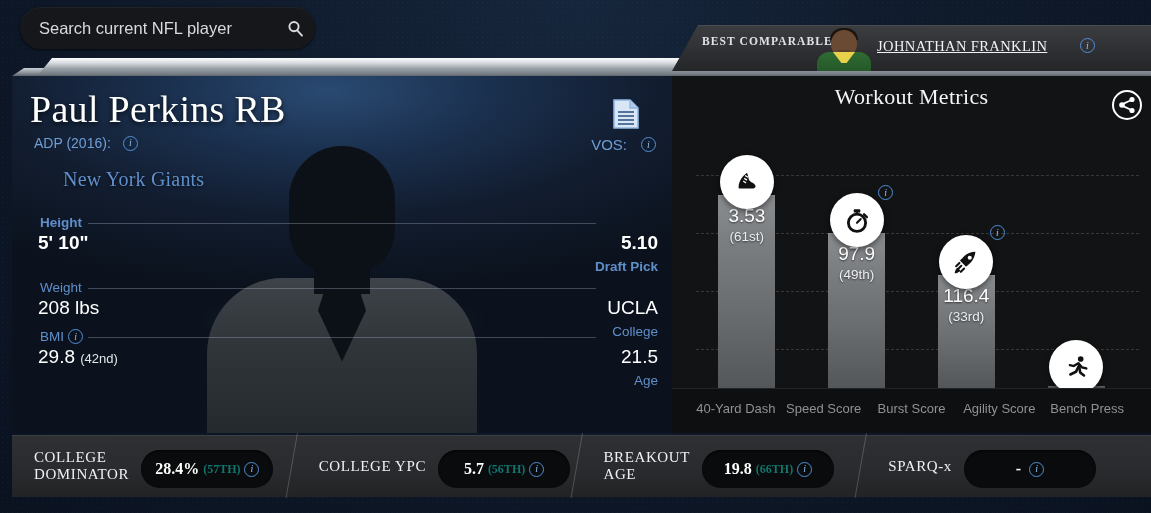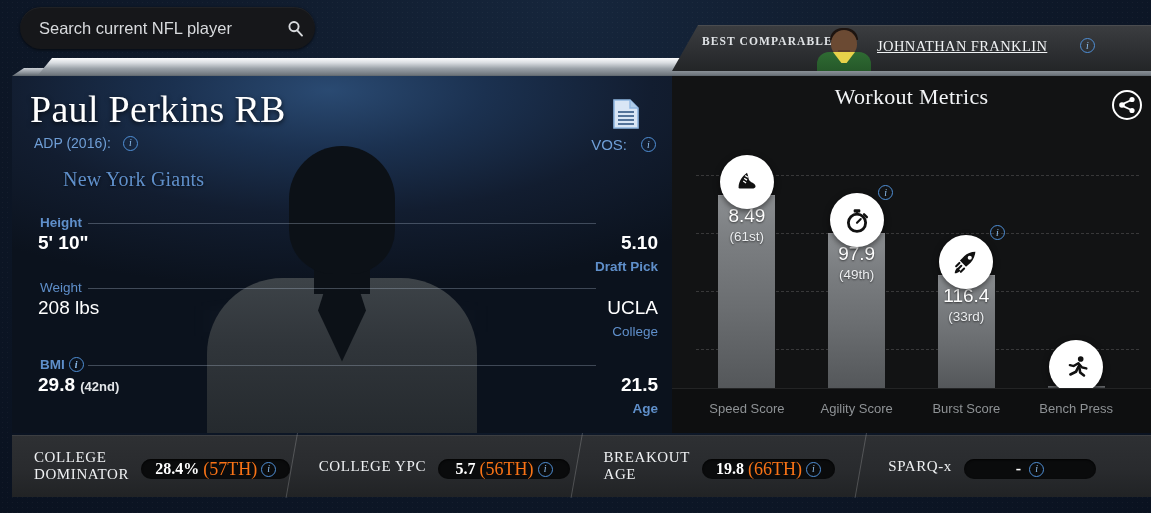--- a/index.html
+++ b/index.html
@@ -268,28 +268,28 @@
   }
   .bcell + .bcell::before{
     content:""; position:absolute; left:0px; top:-2px; width:1px; height:66px;
     background:rgba(255,255,255,.20); transform:rotate(10deg); transform-origin:top;
   }
   .bcell-label{
     color:#eef0f2; font-size:15px; line-height:17px; letter-spacing:.6px;
     font-family:"Liberation Serif", serif; white-space:pre-line;
   }
   .pill{
-    background:#0a0b0c; border-radius:19px; height:20px; min-width:132px;
+    background:#0a0b0c; border-radius:19px; height:38px; min-width:132px;
     display:flex; align-items:center; justify-content:center; gap:4px;
     padding:0 14px; cursor:pointer;
     box-shadow:inset 0 1px 2px rgba(0,0,0,.8);
     margin-top:6px;
   }
   .pill-val{ color:#ffffff; font-size:16px; font-family:"Liberation Serif", serif; font-weight:bold;}
-  .pill-rank{ color:#f97316; font-size:18px; font-family:"Liberation Serif", serif; }
+  .pill-rank{ color:#0f766e; font-size:12px; font-family:"Liberation Serif", serif;font-weight:bold; }
 
   
   .info{
     display:inline-flex; width:15px; height:15px; border-radius:50%;
     border:1.4px solid #4f8fd6; color:#8fc0f0;
     align-items:center; justify-content:center;
     font-size:10px; font-style:italic; font-family:"Liberation Serif", serif;
     cursor:pointer; flex:none; line-height:1;
   }
 </style>
@@ -381,21 +381,21 @@
       <div class="sl left">
           <span>Weight</span>
         </div>
       <div class="sv left">208 lbs</div>
       <div class="sl right">
           <span>College</span>
         </div>
       <div class="sv right">UCLA</div>
     </div>
 
-    <div class="statrow" style="top:280px;font-weight:bold;">
+    <div class="statrow" style="top:252px;">
       <div class="line"></div>
       <div class="sl left">
         <span>BMI</span>
         <span class="info">i</span>
       </div>
       <div class="sv left">
         <span>29.8</span>
         <span class="rank">(42nd)</span>
       </div>
       <div class="sl right">
@@ -433,21 +433,21 @@
           <div class="bar-icon" style="top:-40px;">
             <svg width="30" height="30" viewBox="0 0 32 32">
               <path d="M7 22 C7 14 12 9 16 6 c2 4 1 7 3 9 c2 2 5 2 6 5 c.6 2-1 3-4 3 H9 c-1.4 0-2-.6-2-1z" fill="#111"></path>
               <g stroke="#fff" stroke-width="1.4">
                 <line x1="14" y1="9" x2="17" y2="11"></line>
                 <line x1="13" y1="12" x2="16" y2="14"></line>
                 <line x1="12" y1="15" x2="15" y2="17"></line>
               </g>
             </svg>
           </div>
-          <div class="bar-val">8.49</div>
+          <div class="bar-val">3.53</div>
           <div class="bar-rank">(61st)</div>
         </div>
       </div>
 
       <div class="barcell">
         <div class="bar" style="height:155px;">
           <div class="bar-icon" style="top:-40px;">
             <svg width="30" height="30" viewBox="0 0 32 32">
               <circle cx="16" cy="19" r="9.2" fill="none" stroke="#111" stroke-width="3"></circle>
               <rect x="12.5" y="4.5" width="7" height="3.6" rx="1" fill="#111"></rect>
@@ -490,23 +490,24 @@
             </svg>
           </div>
           <div class="bar-val"></div>
           <div class="bar-rank"></div>
         </div>
       </div>
 
     </div>
 
     <div class="axis">
+      <div class="acell">40-Yard Dash</div>
       <div class="acell">Speed Score</div>
+      <div class="acell">Burst Score</div>
       <div class="acell">Agility Score</div>
-      <div class="acell">Burst Score</div>
       <div class="acell">Bench Press</div>
     </div>
   </div>
 
   <div class="bottom">
     <div class="bcell">
       <div class="bcell-label">COLLEGE
 DOMINATOR</div>
       <div class="pill">
         <span class="pill-val">28.4%</span>

